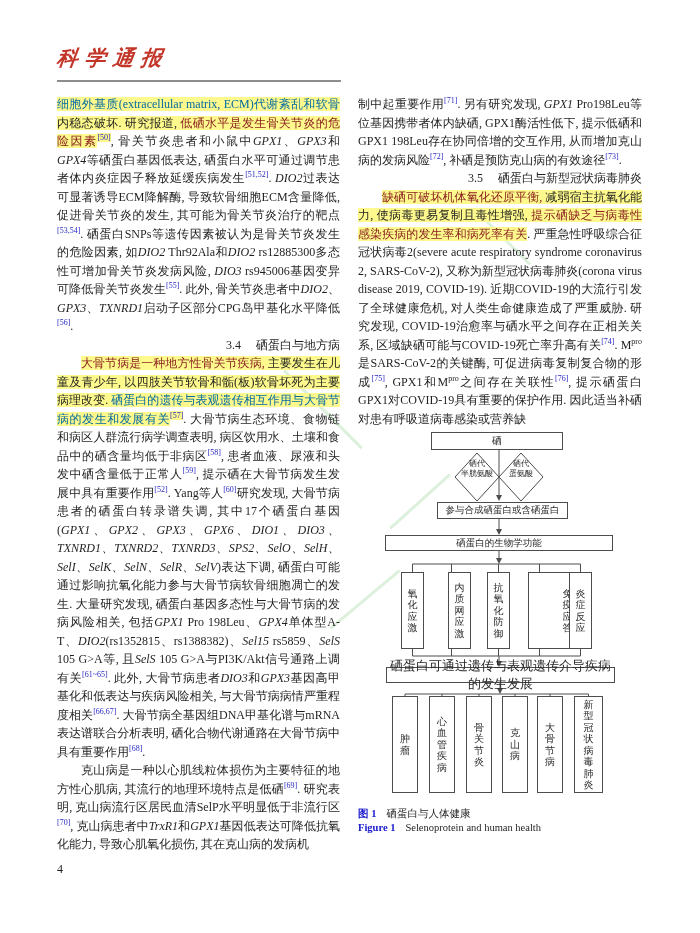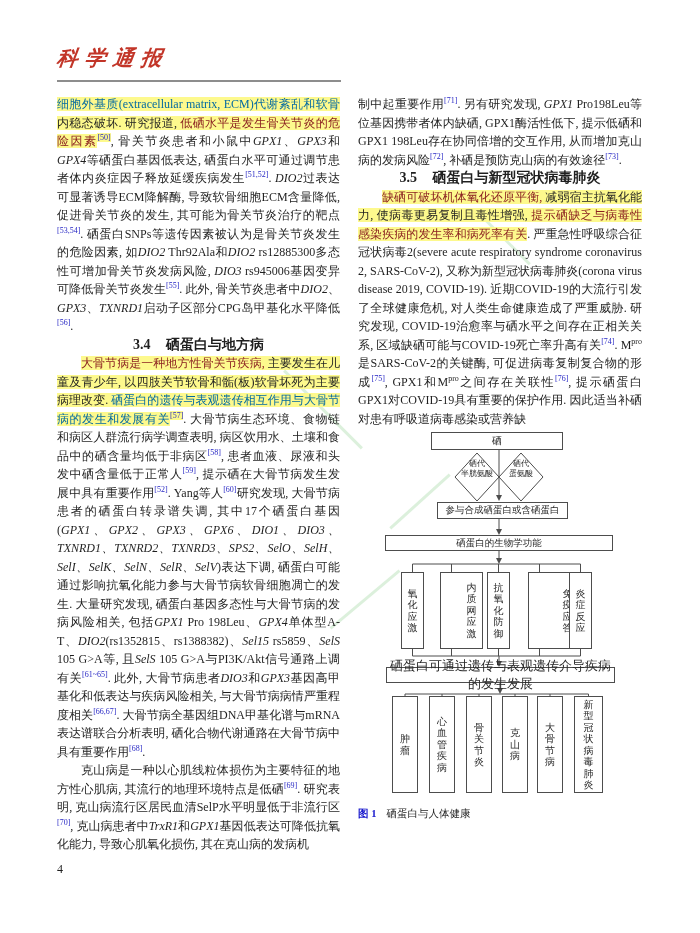--- a/index.html
+++ b/index.html
@@ -11,21 +11,21 @@
         color:#c23528;letter-spacing:7px;transform:skewX(-8deg);font-family:"DejaVu Serif",serif;}
   .header-rule{position:absolute;left:57px;top:80px;width:284px;height:2px;background:#8d8d8d;}
 
   
   .col{position:absolute;top:95px;width:284px;font-size:12px;line-height:18.5px;text-align:justify;}
   .col-left{left:57px;width:283px;}
   .col-right{left:358px;}
   .col p{margin:0;}
   p.indent{text-indent:2em;}
 
-  .section-heading{font-weight:bold;font-size:14px;margin:10px 0 8px 0;text-align:center;}
+  .section-heading{font-weight:normal;font-size:12px;margin:10px 0 8px 0;text-align:right;}
   .sec-num{margin-right:12px;}
 
   
   .run-i{font-style:italic;}
   .run-sup{color:#2626c4;font-size:8px;vertical-align:super;line-height:0;}
   .run-supk{font-size:8px;vertical-align:super;line-height:0;}
   .run-hl{background:#fdf98d;}
   .run-hl-red{background:#fdf98d;color:#8b2121;}
   .run-hl-blue{background:#fdf98d;color:#0369a1;}
   .run-hl-sup{background:#fdf98d;color:#2626c4;font-size:8px;vertical-align:super;line-height:0;}
@@ -124,21 +124,21 @@
         <div>硒代</div>
         <div>蛋氨酸</div>
       </div>
 
       <div class="fbox" id="box-synth">参与合成硒蛋白或含硒蛋白</div>
       <div class="fbox" id="box-bio">硒蛋白的生物学功能</div>
 
       <div class="vbox func" style="left:43px;">
         <div class="vtext">氧化应激</div>
       </div>
-      <div class="vbox func" style="left:82px;padding-left:20px;">
+      <div class="vbox func" style="left:90px;">
         <div class="vtext">内质网应激</div>
       </div>
       <div class="vbox func" style="left:129px;">
         <div class="vtext">抗氧化防御</div>
       </div>
       <div class="vbox func" style="left:170px;padding-left:28px;">
         <div class="vtext">免疫应答</div>
       </div>
       <div class="vbox func" style="left:211px;">
         <div class="vtext">炎症反应</div>
@@ -163,17 +163,20 @@
       </div>
       <div class="vbox disease" style="left:216px;width:27px;">
         <div class="vtext">新型冠状病毒肺炎</div>
       </div>
     </div>
 
     <div class="fig-caption">
       <div>
         <span class="cap-label">图 1</span><span>硒蛋白与人体健康</span>
       </div>
+      <div>
+        <span class="cap-label">Figure 1</span><span>Selenoprotein and human health</span>
+      </div>
     </div>
   </div>
 
   <div class="page-number">4</div>
 </div>
 
 </body></html>

